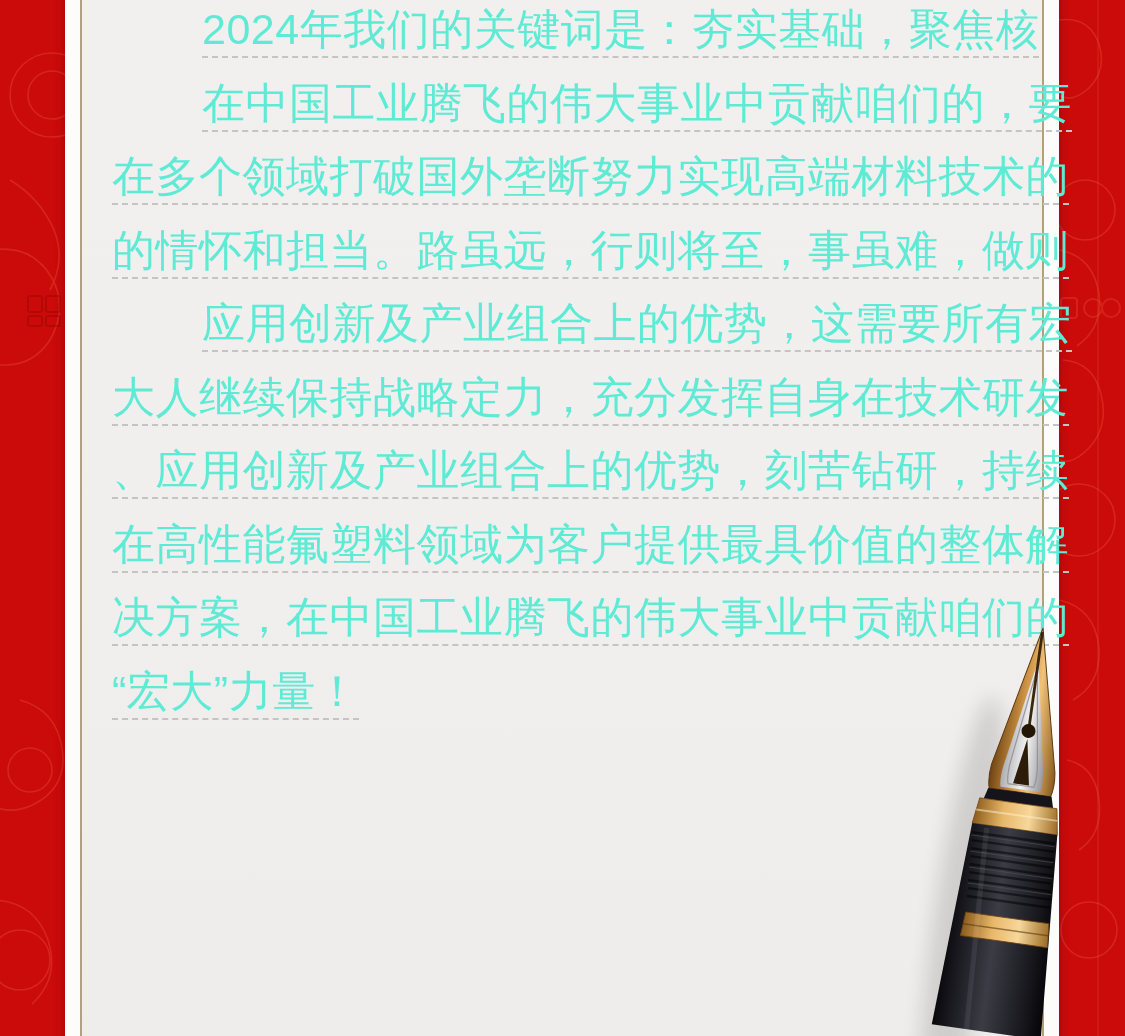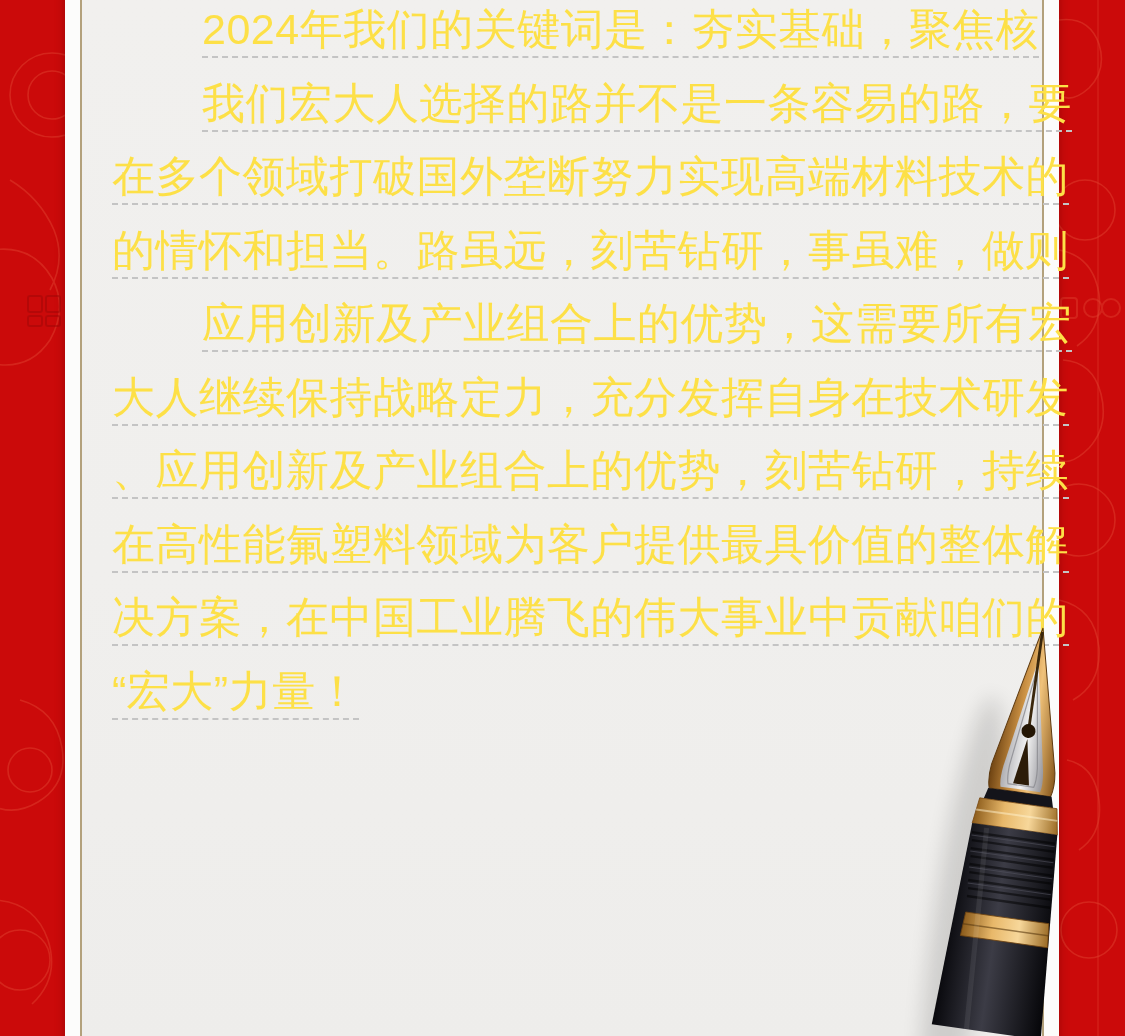--- a/index.html
+++ b/index.html
@@ -38,21 +38,21 @@
     position: absolute; left: 112px; top: 0; width: 910px;
     z-index: 3;
   }
   .line { height: 73.5px; padding-top: 7px; }
   .line .ul {
     display: inline-block;
     white-space: nowrap;
     font-size: 43px;
     line-height: 45px;
     letter-spacing: 0.5px;
-    color: #fde047;
+    color: #5eead4;
     padding-bottom: 4px;
     border-bottom: 2px dashed #c4c4c4;
   }
   .line.indent { padding-left: 90px; }
 
   
   .pen {
     position: absolute; left: 985px; top: 598px;
     width: 140px; height: 438px;
     z-index: 5;
@@ -105,23 +105,23 @@
       </g>
     </svg>
   </div>
 
   <div class="mat">
     <div class="paper"></div>
   </div>
 
   <div class="text-block">
     <div class="line indent"><span class="ul">2024年我们的关键词是：夯实基础，聚焦核</span></div>
-    <div class="line indent"><span class="ul">我们宏大人选择的路并不是一条容易的路，要</span></div>
+    <div class="line indent"><span class="ul">在中国工业腾飞的伟大事业中贡献咱们的，要</span></div>
     <div class="line"><span class="ul">在多个领域打破国外垄断努力实现高端材料技术的</span></div>
-    <div class="line"><span class="ul">的情怀和担当。路虽远，刻苦钻研，事虽难，做则</span></div>
+    <div class="line"><span class="ul">的情怀和担当。路虽远，行则将至，事虽难，做则</span></div>
     <div class="line indent"><span class="ul">应用创新及产业组合上的优势，这需要所有宏</span></div>
     <div class="line"><span class="ul">大人继续保持战略定力，充分发挥自身在技术研发</span></div>
     <div class="line"><span class="ul">、应用创新及产业组合上的优势，刻苦钻研，持续</span></div>
     <div class="line"><span class="ul">在高性能氟塑料领域为客户提供最具价值的整体解</span></div>
     <div class="line"><span class="ul">决方案，在中国工业腾飞的伟大事业中贡献咱们的</span></div>
     <div class="line"><span class="ul">“宏大”力量！</span></div>
   </div>
 
   <div class="pen">
     <svg width="140" height="438" viewBox="0 0 140 438">

